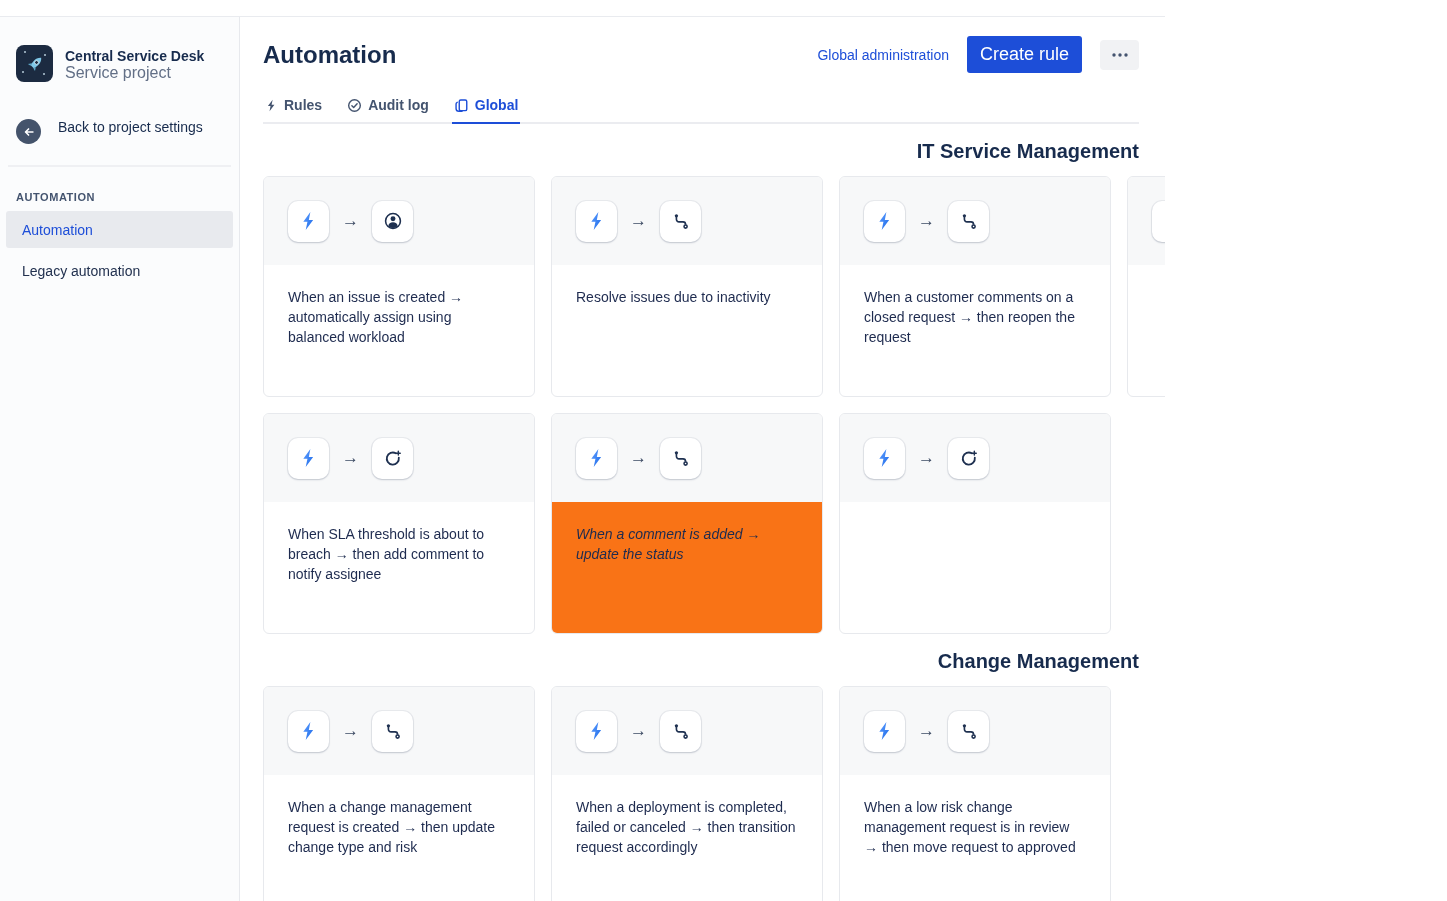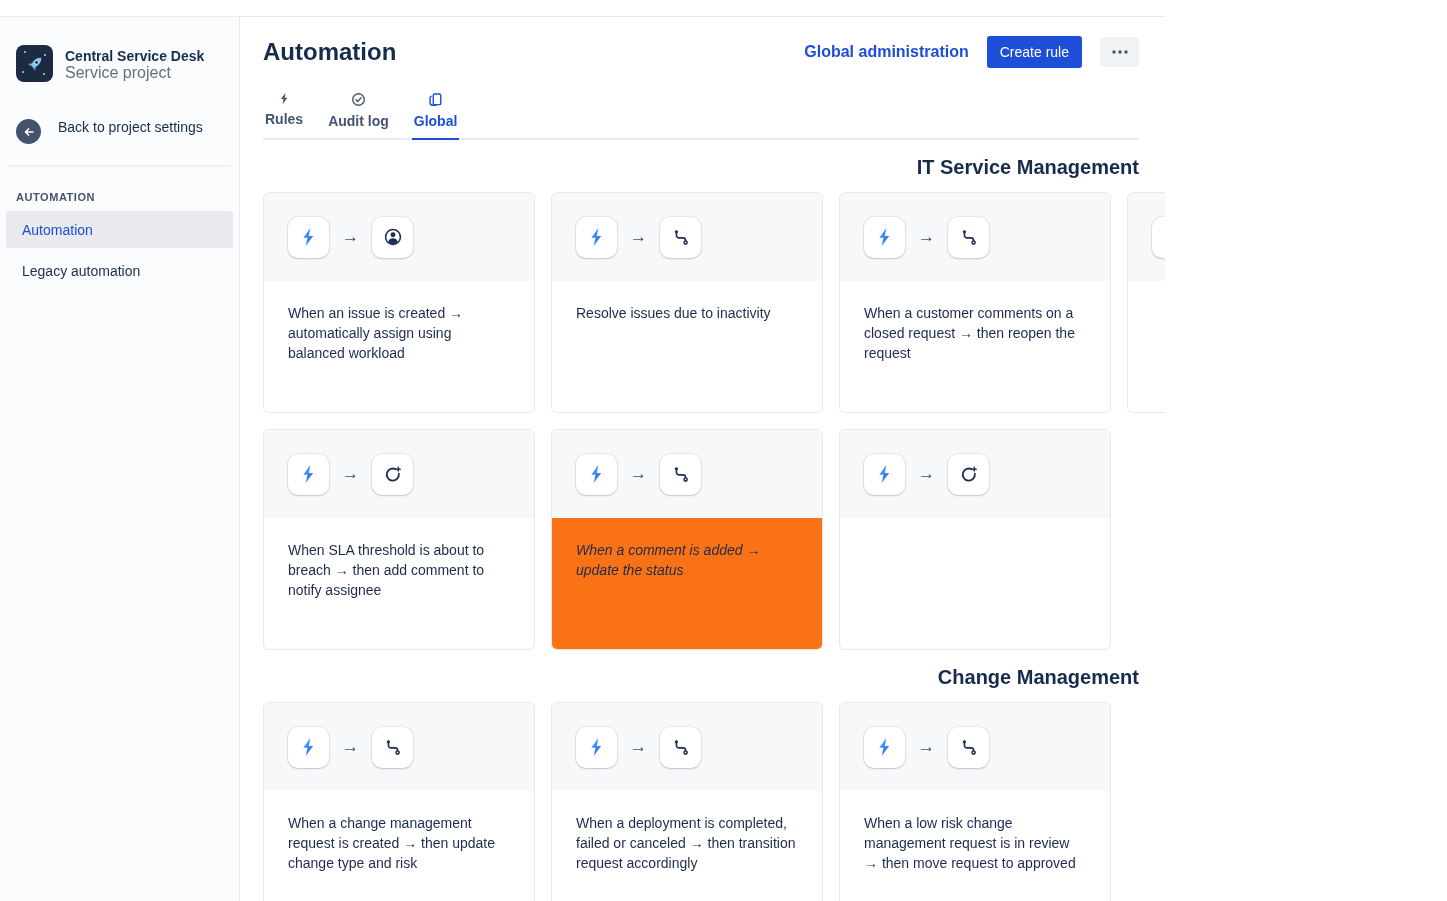--- a/index.html
+++ b/index.html
@@ -22,30 +22,30 @@
   .side-section { font-size:11px; font-weight:700; letter-spacing:.05em; color:#44546F; margin:24px 16px 8px 16px; }
   .side-item { height:37px; display:flex; align-items:center; padding:0 16px; font-size:14px; color:#22314F; cursor:pointer; margin:0 6px; border-radius:3px; }
   .side-item.active { background:#E8EAEE; color:var(--accent); }
   .side-item + .side-item { margin-top:4px; }
 
   
   main { flex:1; padding:0 26px 0 23px; overflow:hidden; }
   .topbar { display:flex; align-items:center; justify-content:space-between; margin-top:19px; }
   h1 { font-size:24px; font-weight:600; color:#172B4D; }
   .actions { display:flex; align-items:center; gap:18px; }
-  .link { font-size:16px; font-weight:700; color:var(--accent); text-decoration:none; cursor:pointer; }
-  .btn-primary { background:var(--accent); color:#fff; font-size:14px; font-weight:500; border:none; border-radius:3px;
+  .link { font-size:14px; font-weight:400; color:var(--accent); text-decoration:none; cursor:pointer; }
+  .btn-primary { background:var(--accent); color:#fff; font-size:18px; font-weight:500; border:none; border-radius:3px;
                  padding:8px 13px; cursor:pointer; font-family:inherit; }
   .btn-more { background:#F1F2F4; border:none; border-radius:4px; width:39px; height:30px; cursor:pointer;
               display:flex; align-items:center; justify-content:center; }
 
   .tabs { display:flex; gap:21px; margin-top:24px; border-bottom:2px solid #EBECF0; }
   .tab { display:flex; align-items:center; gap:6px; background:none; border:none; font-family:inherit; font-size:14px;
          font-weight:600; color:#44546F; padding:0 2px 9px 2px; cursor:pointer; position:relative; margin-bottom:-2px;
-         border-bottom:2px solid transparent;flex-direction:column; }
+         border-bottom:2px solid transparent; }
   .tab.active { color:var(--accent); border-bottom-color:var(--accent); }
   .tab .ticon { display:flex; }
 
   .section-title { font-size:20px; font-weight:600; color:#172B4D; margin:16px 0 13px 0;text-align:right; }
   .grid { display:grid; grid-template-columns:repeat(4, 272px); gap:16px; }
   .card { height:221px; border:1px solid #E7E9ED; border-radius:6px; background:#fff; overflow:hidden; cursor:pointer; }
   .card-head { height:88px; background:#F7F8F9; display:flex; align-items:center; gap:13px; padding:0 24px; }
   .card.highlighted .card-body { background:#f97316;font-style:italic; }
   .tile { width:41px; height:41px; background:#fff; border-radius:10px; display:flex; align-items:center; justify-content:center;
           box-shadow:0 0 0 1px rgba(9,30,66,.06), 0 1px 2px rgba(9,30,66,.18); }

